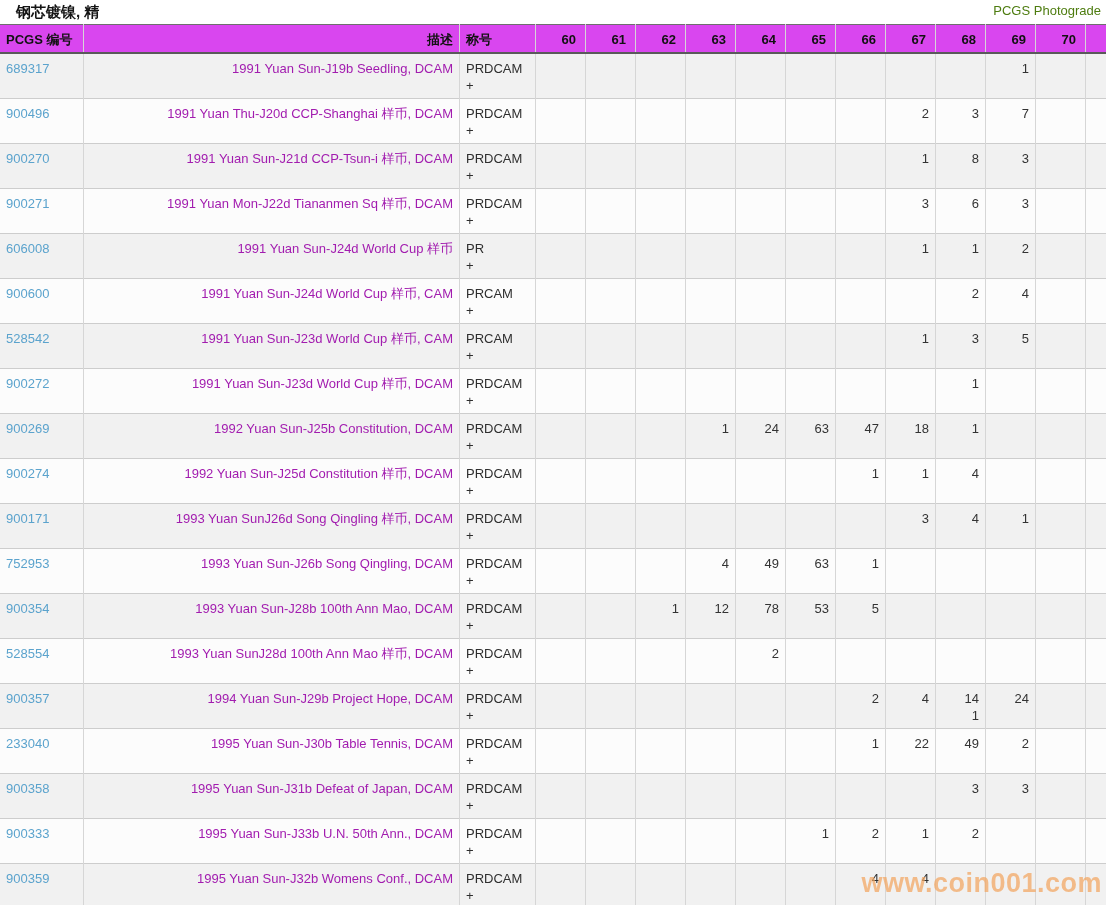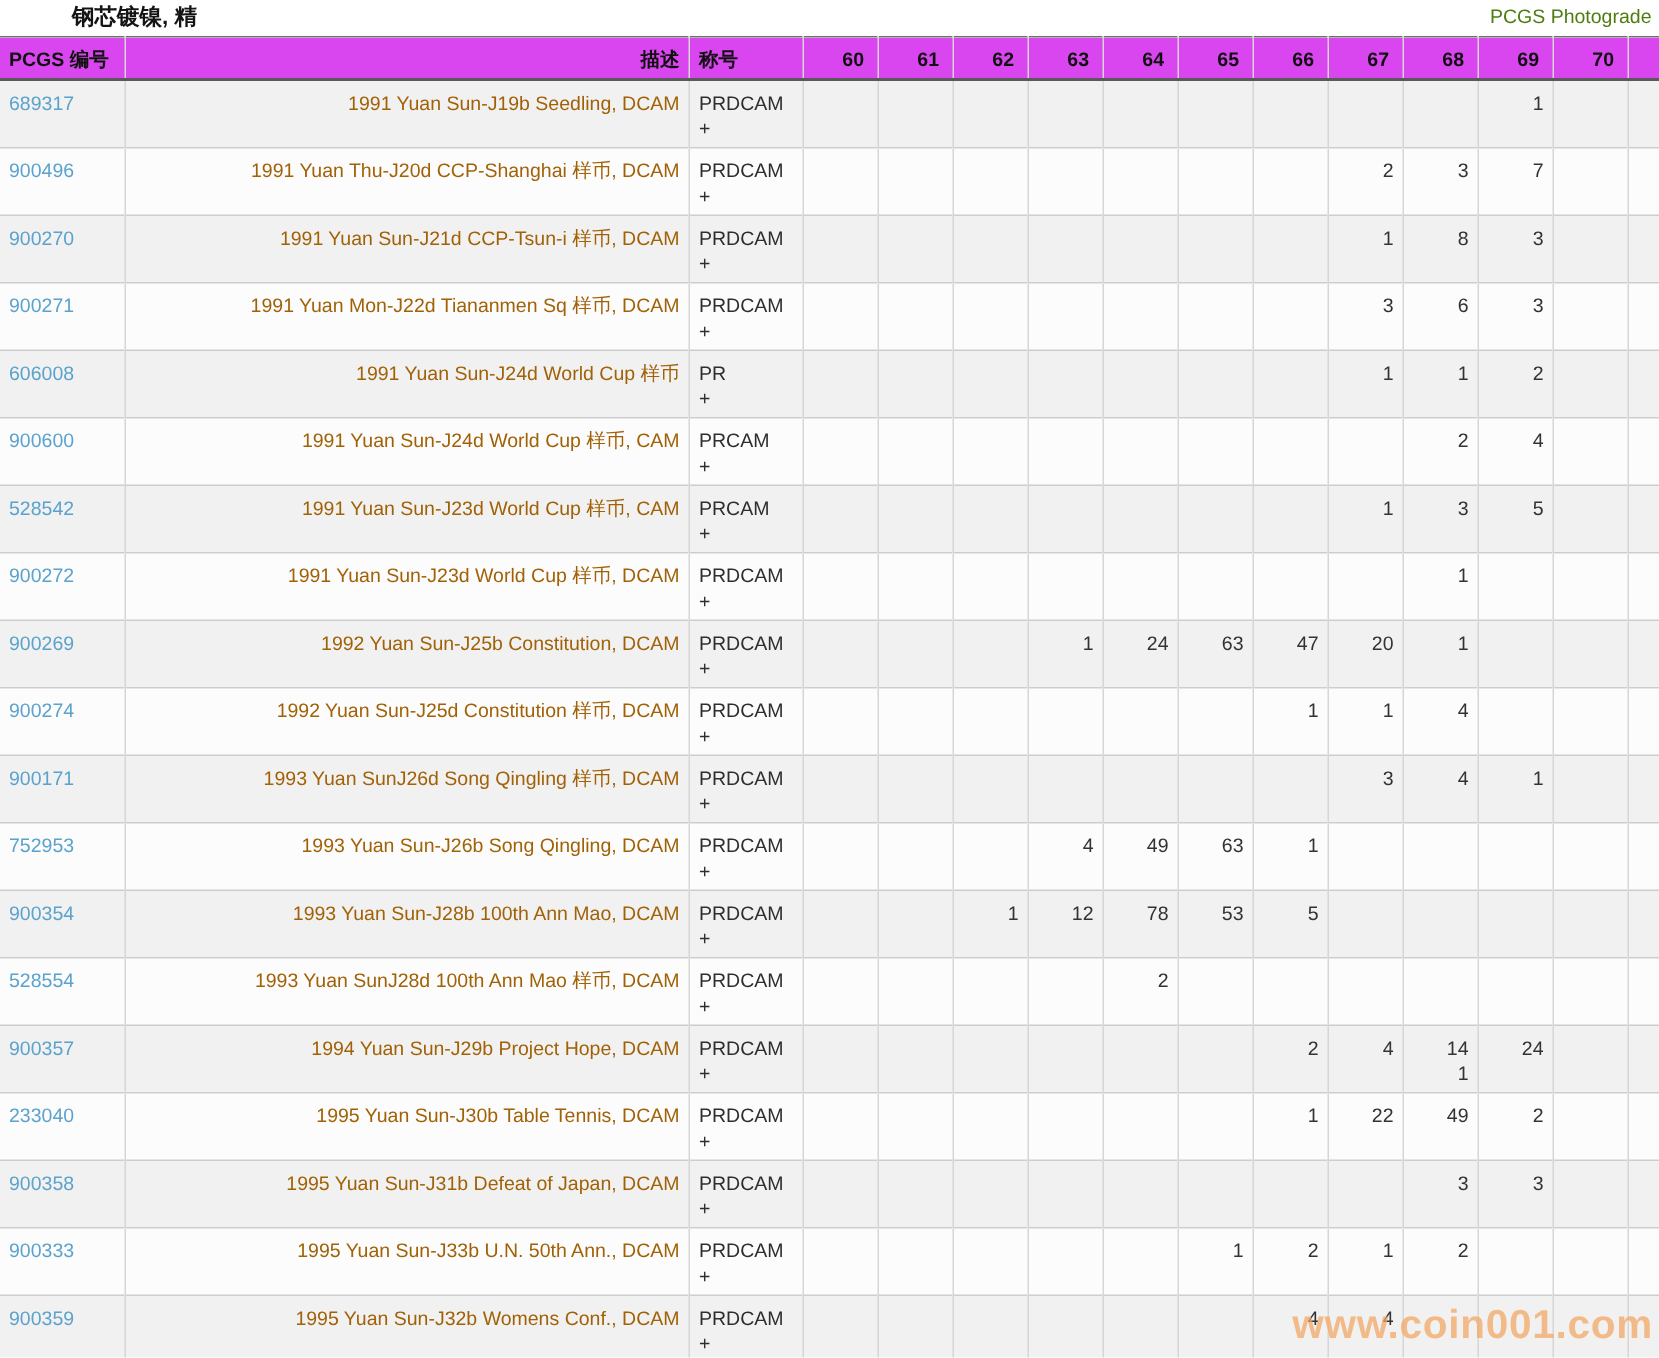--- a/index.html
+++ b/index.html
@@ -4,21 +4,21 @@
 <style>
   html,body{margin:0;padding:0;}
   body{
     width:1106px;height:905px;overflow:hidden;position:relative;
     background:#ffffff;
     font-family:"Liberation Sans","DejaVu Sans",sans-serif;
     -webkit-font-smoothing:antialiased;
   }
   .topbar{
     display:flex;justify-content:space-between;align-items:flex-start;
-    padding:3px 5px 2px 6px;height:19px;margin-left:42px;
+    padding:3px 5px 2px 16px;height:19px;
   }
   .page-title{
     margin:0;font-size:15px;font-weight:bold;color:#141414;line-height:17px;
   }
   .photograde-link{
     font-size:13px;color:#4d7c0f;text-decoration:none;cursor:pointer;line-height:15px;
   }
   table.pop{
     border-collapse:collapse;table-layout:fixed;width:1106px;
     border-top:1px solid #6e6e6e;
@@ -35,21 +35,21 @@
     border-bottom:2px solid #5a5a5a;
     padding-top:4px;padding-bottom:3px;height:16px;
     background:#d946ef;
   }
   thead th.grade,thead th.col-total{text-align:right;padding-right:9px;}
   tbody tr{height:45px;}
   tbody tr:nth-child(odd){background:#f1f1f1;}
   tbody tr:nth-child(even){background:#fcfcfc;}
   tbody tr + tr td{border-top:1px solid #cdcdcd;}
   td.col-no a{color:#5ba3cd;text-decoration:none;cursor:pointer;text-align:center;}
-  td.col-desc{color:#a16207;}
+  td.col-desc{color:#a21caf;}
   td.col-desig{color:#2e2e2e;white-space:pre-line;margin-top:42px;}
   td.grade{color:#333;text-align:right;padding-right:9px;white-space:pre-line;}
   td.col-total{color:#333;text-align:right;padding-right:9px;}
   .col-no{width:71px;}
   .col-desc{width:363px;text-align:right;}
   .col-desig{width:63px;}
   .grade{width:34px;}
   .col-total{width:43px;}
   .watermark{
     position:absolute;right:4px;bottom:6px;
@@ -236,21 +236,21 @@
     <td class="col-desc">1992 Yuan Sun-J25b Constitution, DCAM</td>
     <td class="col-desig">PRDCAM
 +</td>
   <td class="grade"></td>
         <td class="grade"></td>
         <td class="grade"></td>
         <td class="grade">1</td>
         <td class="grade">24</td>
         <td class="grade">63</td>
         <td class="grade">47</td>
-        <td class="grade">20</td>
+        <td class="grade">18</td>
         <td class="grade">1</td>
         <td class="grade"></td>
         <td class="grade"></td>
         <td class="col-total">153</td>
       </tr>
       <tr>
     <td class="col-no"><a>900274</a></td>
     <td class="col-desc">1992 Yuan Sun-J25d Constitution 样币, DCAM</td>
     <td class="col-desig">PRDCAM
 +</td>

